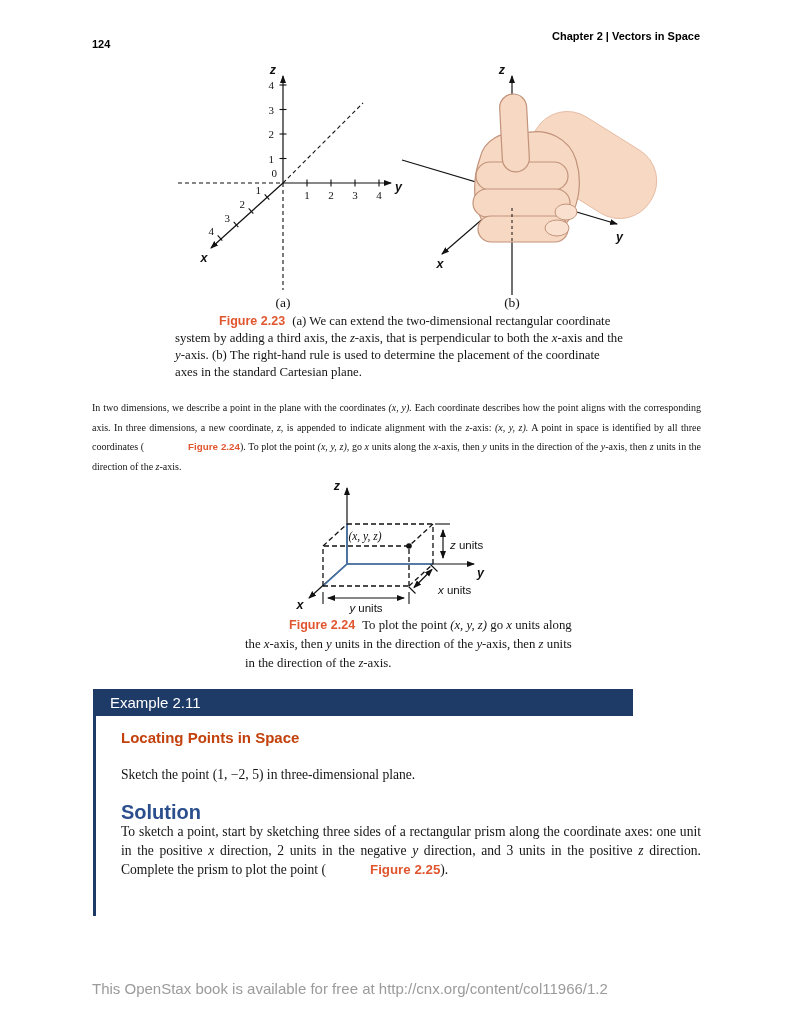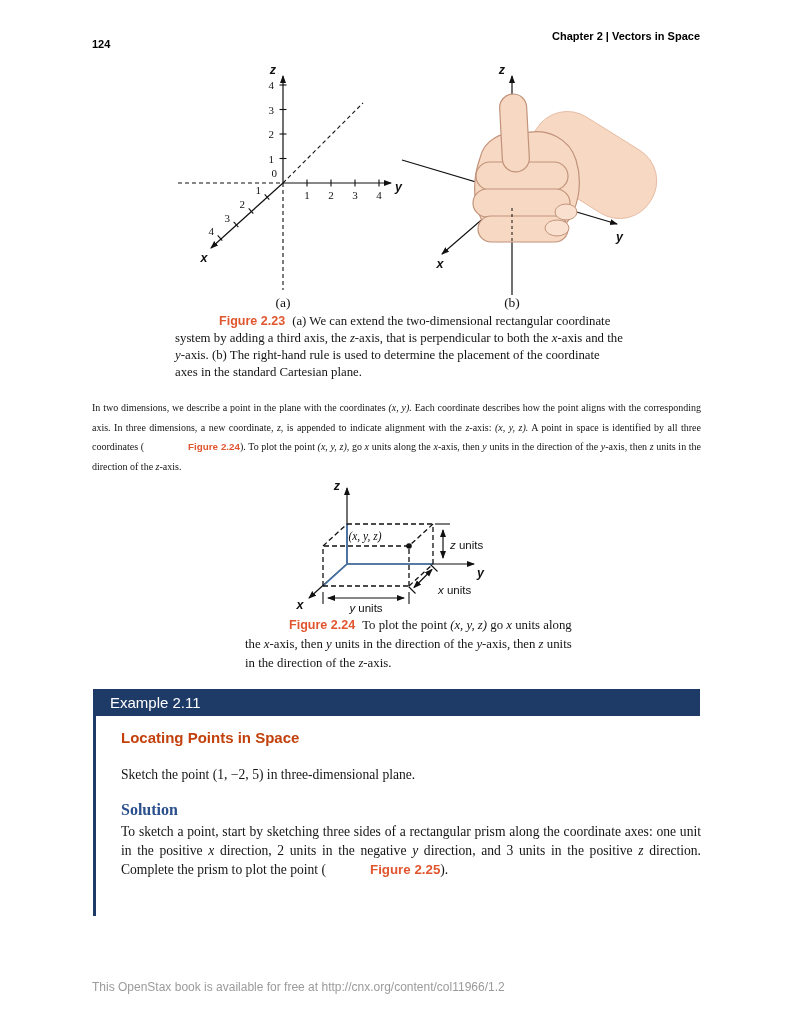--- a/index.html
+++ b/index.html
@@ -13,24 +13,24 @@
   .fig-label{margin-right:7px;}
   .seg-ref{color:#e0562f;font-weight:bold;font-family:"Liberation Sans",sans-serif;font-size:0.98em;margin-left:44px;}
   .seg-i{font-style:italic;}
   
   .body-par{font-size:10px;line-height:19.6px;text-align:justify;}
   
   .ex-bar{background:#1e3a66;color:#ffffff;font-family:"Liberation Sans",sans-serif;
           font-size:15px;line-height:27px;height:27px;padding-left:17px;box-sizing:border-box;}
   .ex-rule{background:#1e3a66;width:3px;}
   .ex-title{color:#c2410c;font-family:"Liberation Sans",sans-serif;font-weight:bold;font-size:15px;}
-  .sol-head{color:#2b4f8c;font-family:Liberation Serif, serif;font-weight:bold;font-size:16px;}
+  .sol-head{color:#2b4f8c;font-family:Liberation Sans, sans-serif;font-weight:bold;font-size:20px;}
   .ex-text{font-size:13.6px;line-height:19px;}
   
-  .footer{font-family:"Liberation Sans",sans-serif;font-size:12px;color:#9b9b9b;}
+  .footer{font-family:"Liberation Sans",sans-serif;font-size:15px;color:#9b9b9b;}
   
   svg{overflow:visible;display:block;}
   .axis-line{stroke:#111;stroke-width:1.2;fill:none;}
   .axis-dash{stroke:#111;stroke-width:1.1;fill:none;stroke-dasharray:4,3;}
   .tick-line{stroke:#111;stroke-width:1.1;}
   .tick-num{font-family:"Liberation Serif",serif;font-size:11px;fill:#111;}
   .axis-label{font-family:"Liberation Sans",sans-serif;font-style:italic;font-weight:bold;font-size:12.5px;fill:#111;}
   .sublabel{font-family:"Liberation Serif",serif;font-size:13.5px;fill:#111;}
   .box-dash{stroke:#111;stroke-width:1.3;fill:none;stroke-dasharray:5,3;}
   .box-blue{stroke:#4576ad;stroke-width:1.6;fill:none;}
@@ -184,21 +184,21 @@
 
     <text class="axis-label" x="52" y="14" text-anchor="end">z</text>
     <text class="axis-label" x="189" y="101">y</text>
     <text class="axis-label" x="12" y="133" text-anchor="middle">x</text>
   </svg>
 
   <div class="abs cap" style="left:245px;top:616px;width:330px;line-height:19px;">
     <span class="seg-ref fig-label">Figure 2.24</span><span><span>To plot the point </span><span class="seg-i">(x, y, z)</span><span> go </span><span class="seg-i">x</span><span> units along the </span><span class="seg-i">x</span><span>-axis, then </span><span class="seg-i">y</span><span> units in the direction of the </span><span class="seg-i">y</span><span>-axis, then </span><span class="seg-i">z</span><span> units in the direction of the </span><span class="seg-i">z</span><span>-axis.</span></span>
   </div>
 
-  <div class="abs ex-bar" style="left:93px;top:689px;width:607px;">
+  <div class="abs ex-bar" style="left:93px;top:689px;width:540px;">
     <span>Example 2.11</span>
   </div>
   <div class="abs ex-rule" style="left:93px;top:716px;height:200px;"></div>
   <div class="abs ex-title" style="left:121px;top:729px;">Locating Points in Space</div>
   <div class="abs ex-text" style="left:121px;top:765px;width:560px;"><span>Sketch the point </span><span>(1, −2, 5)</span><span> in three-dimensional plane.</span></div>
   <div class="abs sol-head" style="left:121px;top:801px;">Solution</div>
   <div class="abs ex-text" style="left:121px;top:822px;width:580px;text-align:justify;"><span>To sketch a point, start by sketching three sides of a rectangular prism along the coordinate axes: one unit in the positive </span><span class="seg-i">x</span><span> direction, 2 units in the negative </span><span class="seg-i">y</span><span> direction, and 3 units in the positive </span><span class="seg-i">z</span><span> direction. Complete the prism to plot the point (</span><span class="seg-ref">Figure 2.25</span><span>).</span></div>
 
   <div class="abs footer" style="left:92px;top:980px;">This OpenStax book is available for free at http://cnx.org/content/col11966/1.2</div>
 

